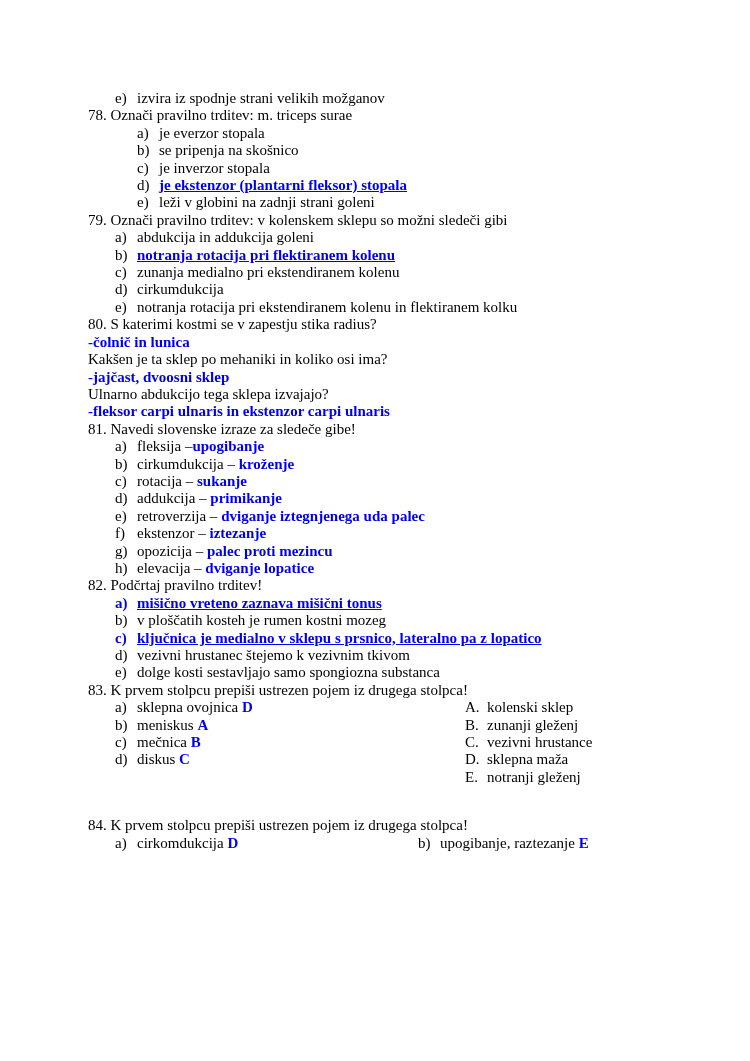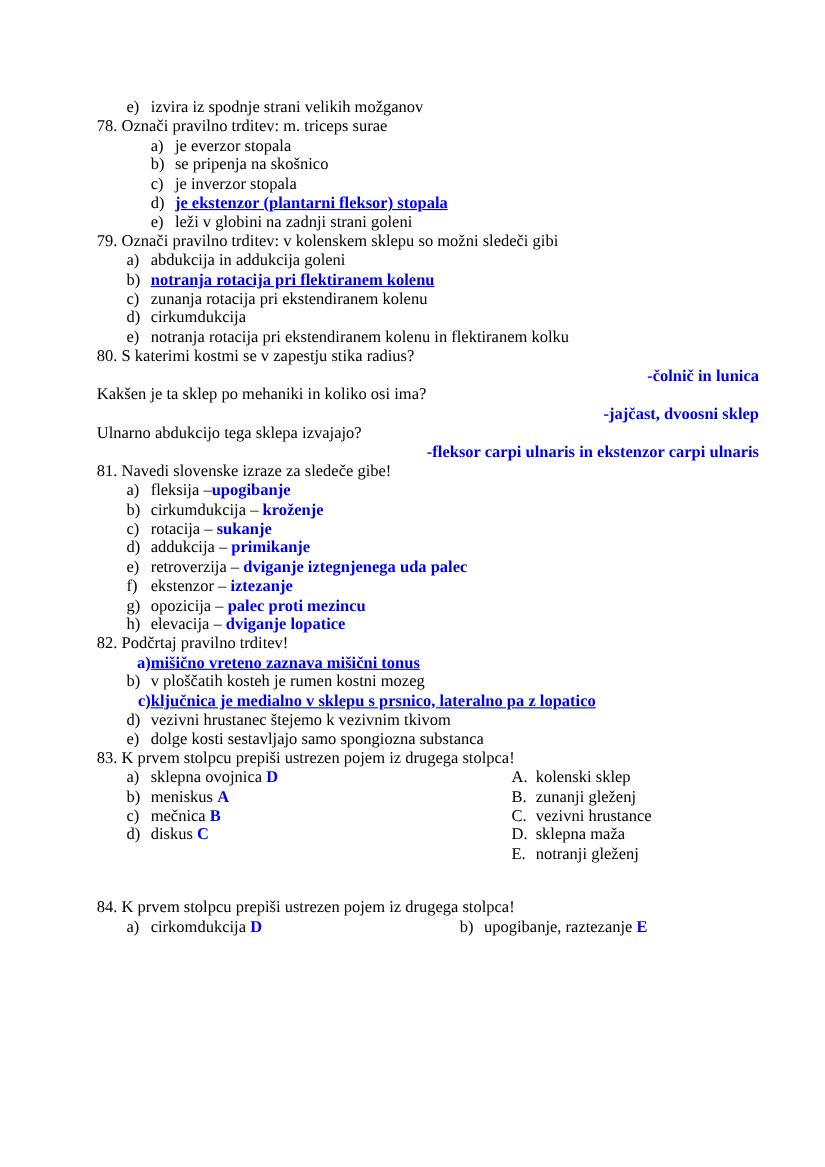--- a/index.html
+++ b/index.html
@@ -15,21 +15,21 @@
     line-height: 17.4px;
     color: #000000;
     overflow: hidden;
   }
   .q { }
   .q-title { }
   .item { display: flex; }
   .lvl1 { padding-left: 27px; }
   .lvl2 { padding-left: 49px; }
   .m { flex: 0 0 22px; }
-  .ans { color: #0000ee; font-weight: bold; text-align: right; }
+  .ans { color: #0000ee; font-weight: bold; }
   .ul { text-decoration: underline; }
   .cols { position: relative; min-height: 87px; }
   .col-right { position: absolute; left: 377px; top: 0; }
   .row84 { position: relative; }
   .right84 { position: absolute; left: 330px; top: 0; display: flex; }
 </style>
 </head>
 <body>
 
 <div class="page">
@@ -68,21 +68,21 @@
     <div class="item lvl1">
       <span class="m">a)</span>
       <span>abdukcija in addukcija goleni</span>
     </div>
     <div class="item lvl1">
       <span class="m">b)</span>
       <span class="ans ul">notranja rotacija pri flektiranem kolenu</span>
     </div>
     <div class="item lvl1">
       <span class="m">c)</span>
-      <span>zunanja rotacija pri ekstendiranem kolenu</span>
+      <span>zunanja medialno pri ekstendiranem kolenu</span>
     </div>
     <div class="item lvl1">
       <span class="m">d)</span>
       <span>cirkumdukcija</span>
     </div>
     <div class="item lvl1">
       <span class="m">e)</span>
       <span>notranja rotacija pri ekstendiranem kolenu in flektiranem kolku</span>
     </div>
   </section>

